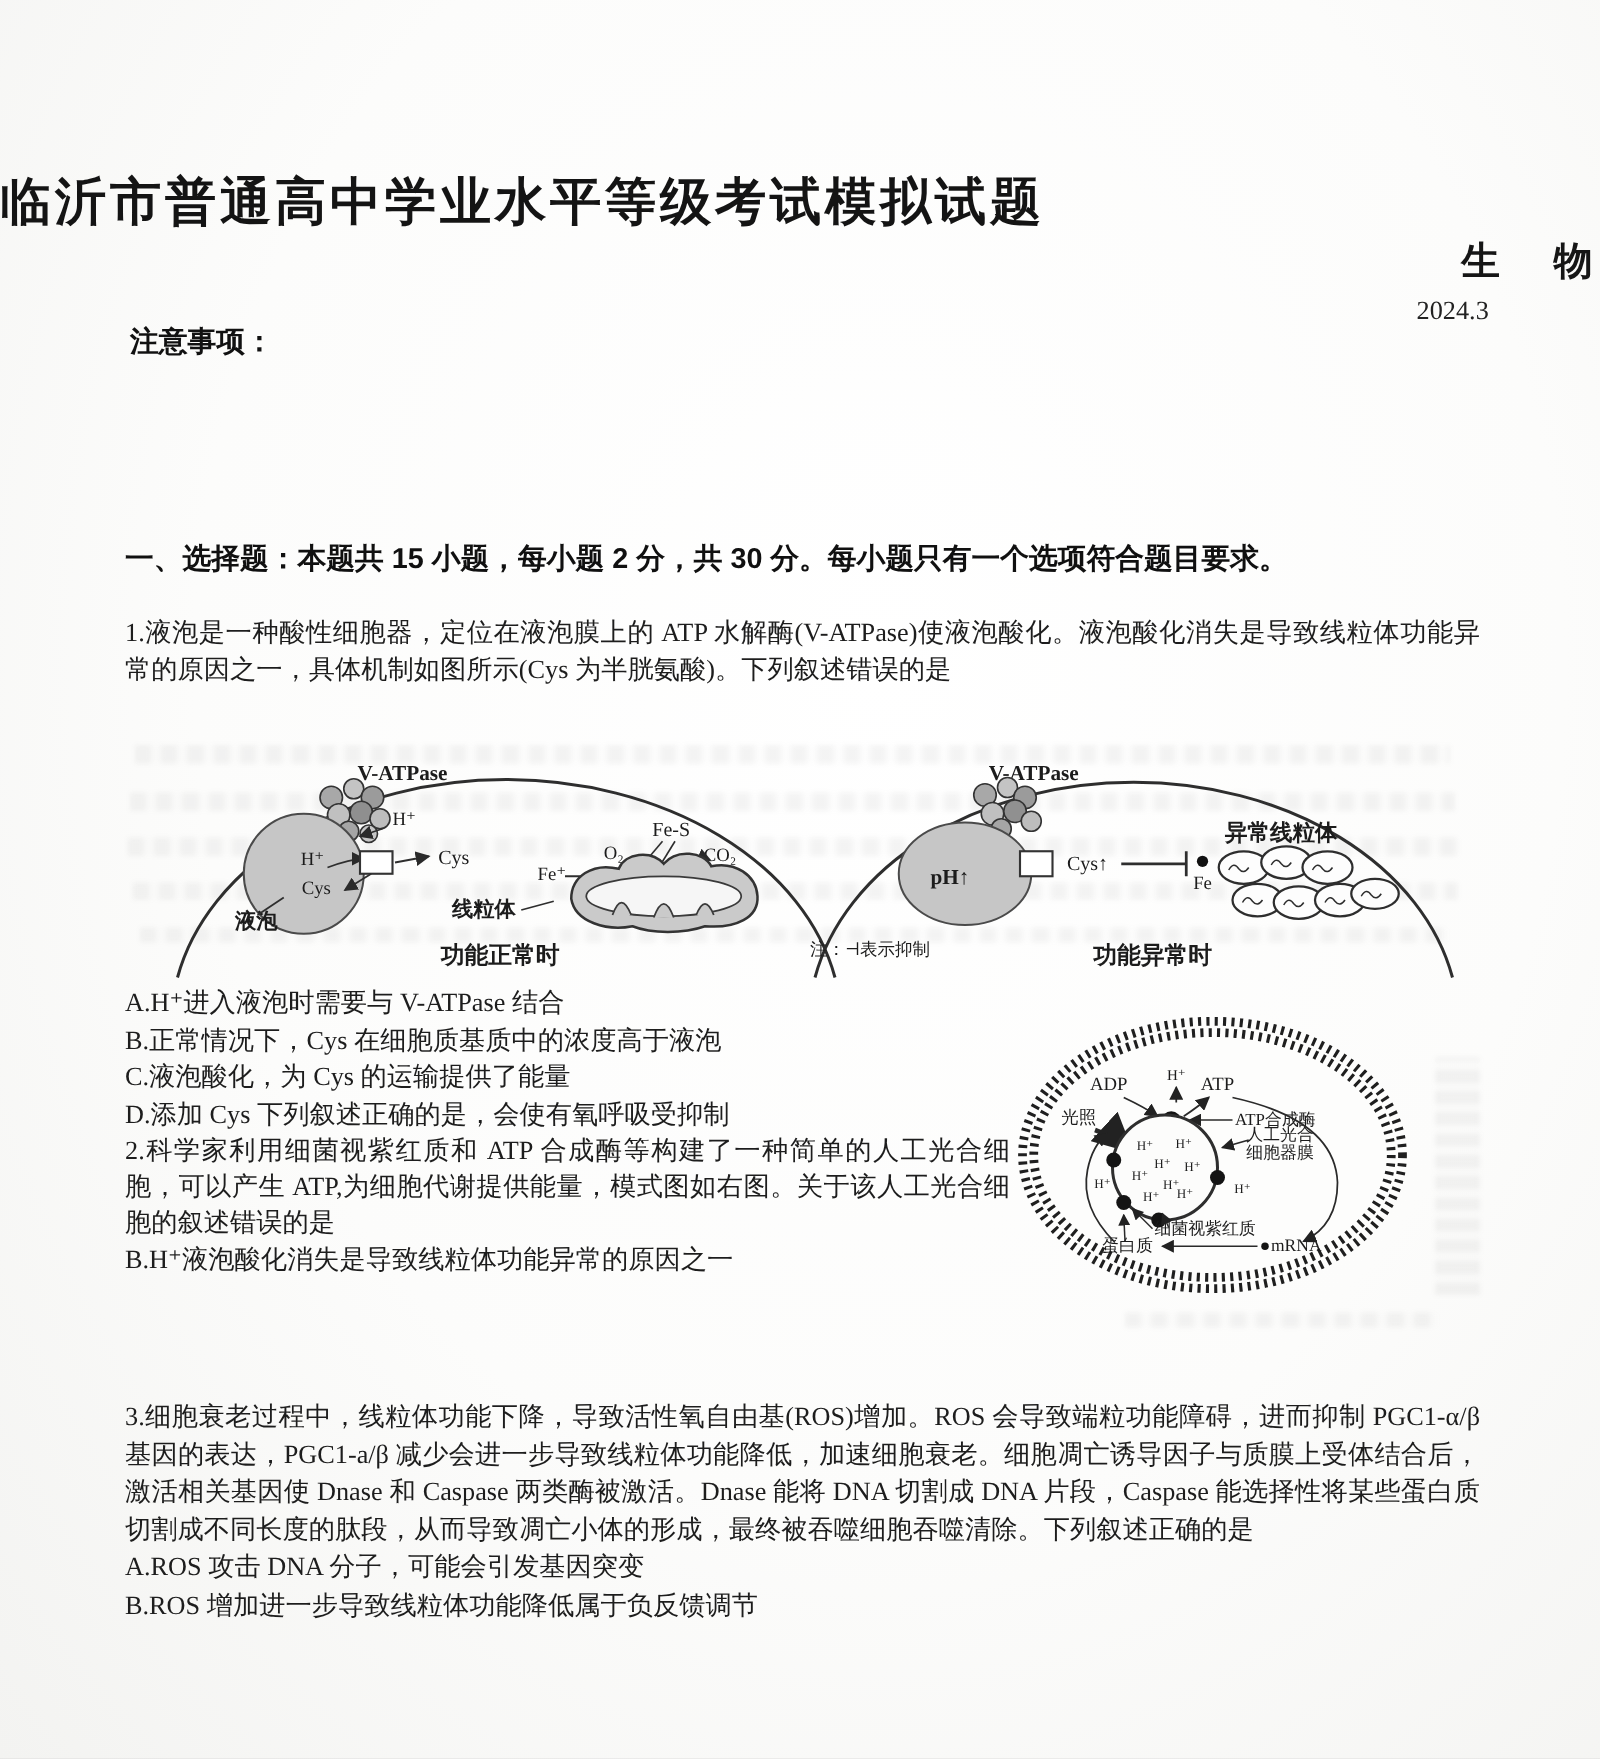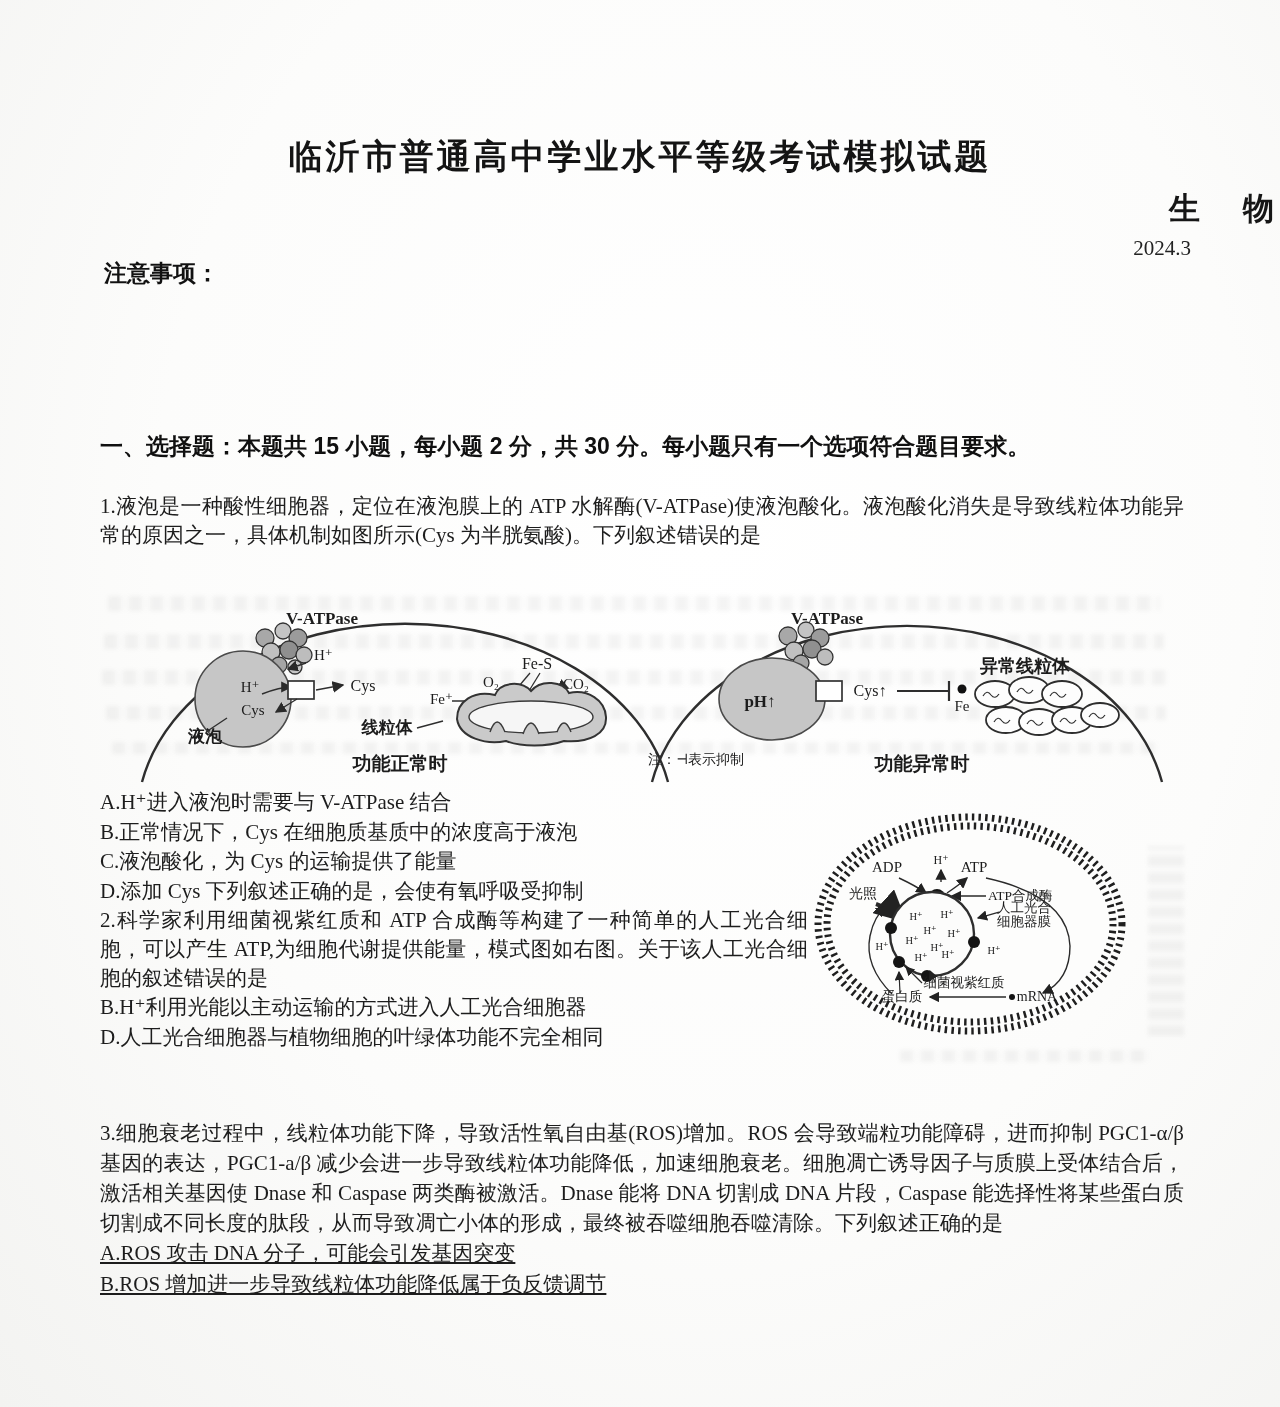--- a/index.html
+++ b/index.html
@@ -1,42 +1,42 @@
 <!DOCTYPE html>
 <html><head>
 <meta charset="utf-8">
 <style>
   html,body{margin:0;padding:0;background:#d9d9d9;}
   .page{position:relative;width:1280px;height:1407px;margin:0 auto;overflow:hidden;
         background:radial-gradient(ellipse at 55% 38%, #ffffff 0%, #fcfcfb 55%, #f3f3f1 100%);
         font-family:"Liberation Serif","DejaVu Serif",serif;color:#1d1d1d;}
-  .title{position:absolute;top:134px;left:0;width:100%;text-align:center;
+  .title{position:absolute;top:134px;left:0;width:100%;text-align:left;
          font-family:"Liberation Sans","DejaVu Sans",sans-serif;font-weight:bold;
-         font-size:34px;letter-spacing:3px;color:#141414;}
+         font-size:41px;letter-spacing:3px;color:#141414;}
   .subject{position:absolute;top:188px;left:0;width:100%;text-align:right;
          font-family:"Liberation Sans","DejaVu Sans",sans-serif;font-weight:bold;
          font-size:31px;letter-spacing:6px;color:#161616;}
   .date{position:absolute;top:236px;right:89px;font-size:21px;color:#222;}
   .notice-head{position:absolute;top:258px;left:104px;
          font-family:"Liberation Sans","DejaVu Sans",sans-serif;font-weight:bold;font-size:23px;color:#111;}
   .notice{position:absolute;top:292px;left:100px;width:1084px;
          font-size:21px;line-height:29px;text-align:justify;}
   .notice p{margin:0;text-indent:2em;}
   .section-head{position:absolute;top:431px;left:100px;width:1012px;
          font-family:"Liberation Sans","DejaVu Sans",sans-serif;font-weight:bold;
          font-size:23px;line-height:30px;text-align:justify;color:#101010;}
   .stem{margin:0;font-size:21px;line-height:29px;text-align:justify;}
   .q1-stem{position:absolute;top:492px;left:100px;width:1084px;}
   .fig1{position:absolute;top:568px;left:100px;}
   .qblock{position:absolute;top:788px;left:100px;width:1084px;}
   .narrow{width:708px;}
   .opt{font-size:21px;line-height:29.5px;white-space:nowrap;}
   .fig2{position:absolute;top:6px;left:700px;}
   .q3{position:absolute;top:1118px;left:100px;width:1084px;}
-  .q3 .opt{line-height:31px;text-decoration:underline;}
+  .q3 .opt{line-height:31px;}
   .q3 .stem{line-height:30px;}
   svg text{font-family:"Liberation Serif","DejaVu Serif",serif;fill:#1c1c1c;}
   svg .lbl-sans{font-family:"Liberation Sans","DejaVu Sans",sans-serif;font-weight:bold;}
   .smudge{position:absolute;filter:blur(2px);opacity:.55;
          background:repeating-linear-gradient(90deg, rgba(110,110,110,.13) 0 13px, rgba(150,150,150,.03) 13px 21px);}
   .smudge.v{background:repeating-linear-gradient(0deg, rgba(110,110,110,.14) 0 10px, rgba(150,150,150,.03) 10px 17px);}
 </style>
 </head>
 <body>
 
@@ -170,22 +170,21 @@
     </g>
   </svg>
 
   <div class="qblock">
     <div class="narrow">
       <div class="opt">A.H⁺进入液泡时需要与 V-ATPase 结合</div>
       <div class="opt">B.正常情况下，Cys 在细胞质基质中的浓度高于液泡</div>
       <div class="opt">C.液泡酸化，为 Cys 的运输提供了能量</div>
       <div class="opt">D.添加 Cys 下列叙述正确的是，会使有氧呼吸受抑制</div>
       <p class="stem">2.科学家利用细菌视紫红质和 ATP 合成酶等构建了一种简单的人工光合细胞，可以产生 ATP,为细胞代谢提供能量，模式图如右图。关于该人工光合细胞的叙述错误的是</p>
-      <div class="opt">B.H⁺利用光能以主动运输的方式进入人工光合细胞器</div>
-      <div class="opt">D.人工光合细胞器与植物细胞的叶绿体功能不完全相同</div>
+      <div class="opt">B.H⁺液泡酸化消失是导致线粒体功能异常的原因之一</div>
     </div>
 
     <svg class="fig2" width="350" height="252" viewBox="0 0 350 252">
       <defs>
         <marker id="a2" markerWidth="8" markerHeight="8" refX="7" refY="4" orient="auto">
           <path d="M0,0L8,4L0,8Z" fill="#222"></path>
         </marker>
       </defs>
       <ellipse cx="170" cy="130" rx="152" ry="107" fill="#fdfdfc" stroke="#1f1f1f" stroke-width="7" stroke-dasharray="2.5 4.2"></ellipse>
       <ellipse cx="170" cy="130" rx="143" ry="98" fill="none" stroke="#1f1f1f" stroke-width="7" stroke-dasharray="2.5 4.2"></ellipse>

